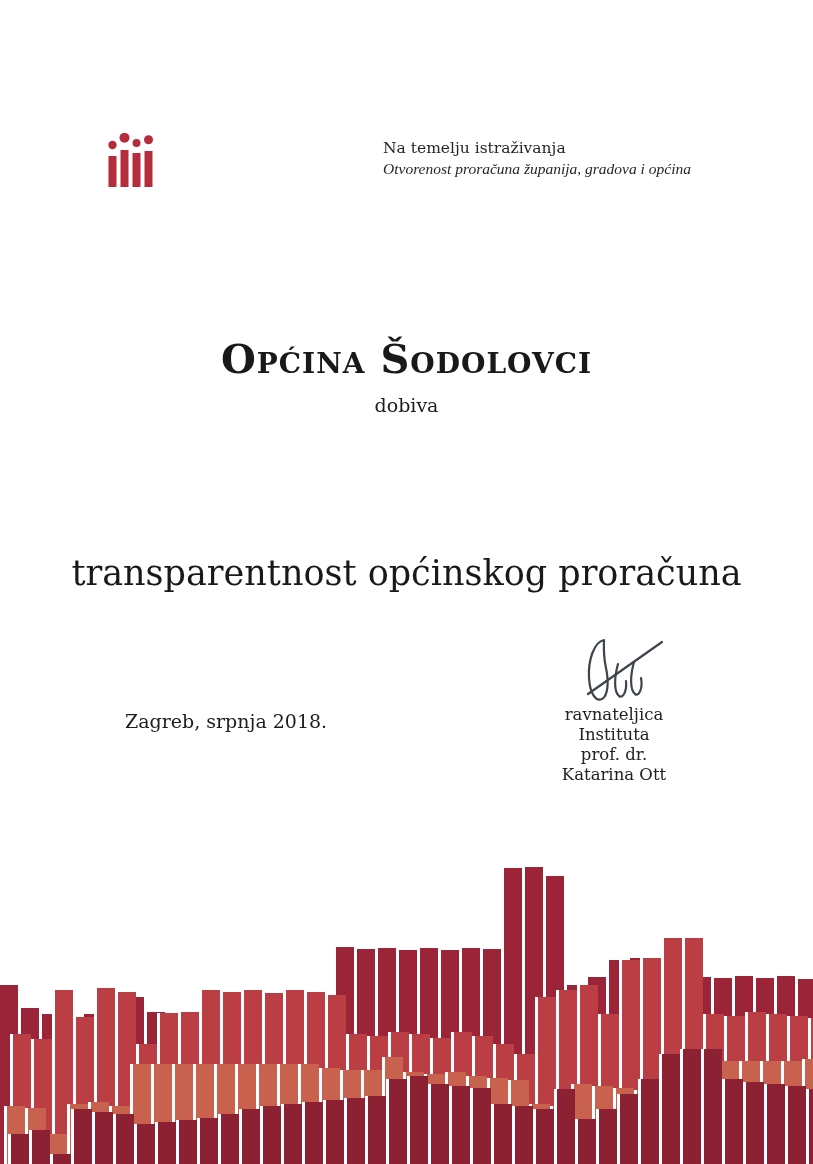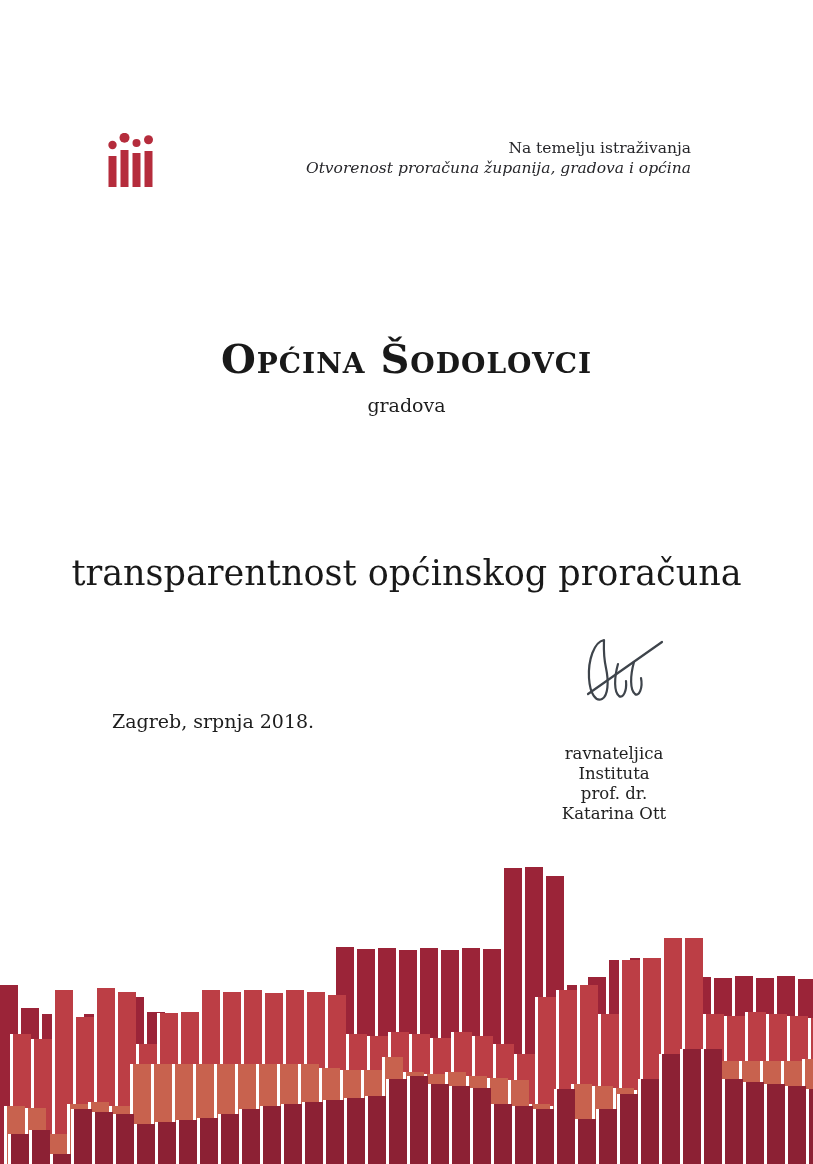--- a/index.html
+++ b/index.html
@@ -14,42 +14,42 @@
   }
   
   .logo-icon{position:absolute;left:107px;top:133px;width:50px;height:56px;}
   .logo-text{
     position:absolute;left:192px;top:141px;
     font-size:23px;line-height:23px;color:var(--muted-gray,#6e6e6e);
     letter-spacing:0.3px;
   }
   .research-note{
     position:absolute;right:122px;top:139px;
-    text-align:right;font-size:15.5px;line-height:19.5px;color:var(--note-ink,#26262a);
-  }
-  .research-note .it{font-style:italic;}
+    text-align:left;font-size:15.5px;line-height:19.5px;color:var(--note-ink,#26262a);
+  }
+  .research-note .it{font-style:italic;font-family:Liberation Serif, serif;}
   
   .cline{position:absolute;left:0;width:813px;text-align:center;}
   .recipient{
     top:335px;font-size:40px;font-weight:bold;font-variant:small-caps;
     letter-spacing:1px;color:var(--heading,#191919);
   }
   .receives{top:394px;font-size:19px;}
   .award-title{
     top:433px;font-size:76px;font-weight:bold;letter-spacing:1px;
     color:var(--priznanje-red,#c2233f);
   }
   .for-word{top:524px;font-size:19px;}
   .subject{top:553px;font-size:35px;color:var(--heading,#191919);}
   
-  .place-date{position:absolute;left:112px;top:710px;font-size:19px;}
+  .place-date{position:absolute;left:125px;top:710px;font-size:19px;}
   .signature-script{position:absolute;left:578px;top:636px;width:90px;height:75px;}
   .signature-text{
     position:absolute;left:548px;top:705px;width:132px;
-    text-align:center;font-size:16.5px;line-height:20px;color:#222;margin-top:39px;
+    text-align:center;font-size:16.5px;line-height:20px;color:#222;
   }
   
   #skyline{position:absolute;left:0;bottom:0;width:813px;height:310px;}
   #skyline .bar{position:absolute;box-sizing:border-box;}
 </style>
 </head>
 <body>
 
 <div class="page">
 
@@ -67,21 +67,21 @@
   </svg>
   <div class="logo-text">
   </div>
 
   <div class="research-note">
     <div>Na temelju istraživanja</div>
     <div class="it">Otvorenost proračuna županija, gradova i općina</div>
   </div>
 
   <div class="cline recipient">Općina Šodolovci</div>
-  <div class="cline receives">gradova</div>
+  <div class="cline receives">dobiva</div>
   <div class="cline subject">transparentnost općinskog proračuna</div>
 
   <div class="place-date">Zagreb, srpnja 2018.</div>
 
   <svg class="signature-script" viewBox="0 0 90 75" aria-hidden="true">
     <g class="sig-stroke" fill="none" stroke-width="2.2" stroke-linecap="round" stroke="#3e444b">
       <path d="M 26,4 C 16,6 10,24 11,42 C 12,58 18,66 24,63 C 30,60 31,46 28,32 C 25,18 26,8 26,4"></path>
       <path d="M 40,28 C 36,42 36,56 41,60 C 45,63 49,55 48,45"></path>
       <path d="M 56,26 C 52,40 52,54 57,58 C 61,61 65,52 63,42"></path>
       <path d="M 84,6 L 10,58"></path>

